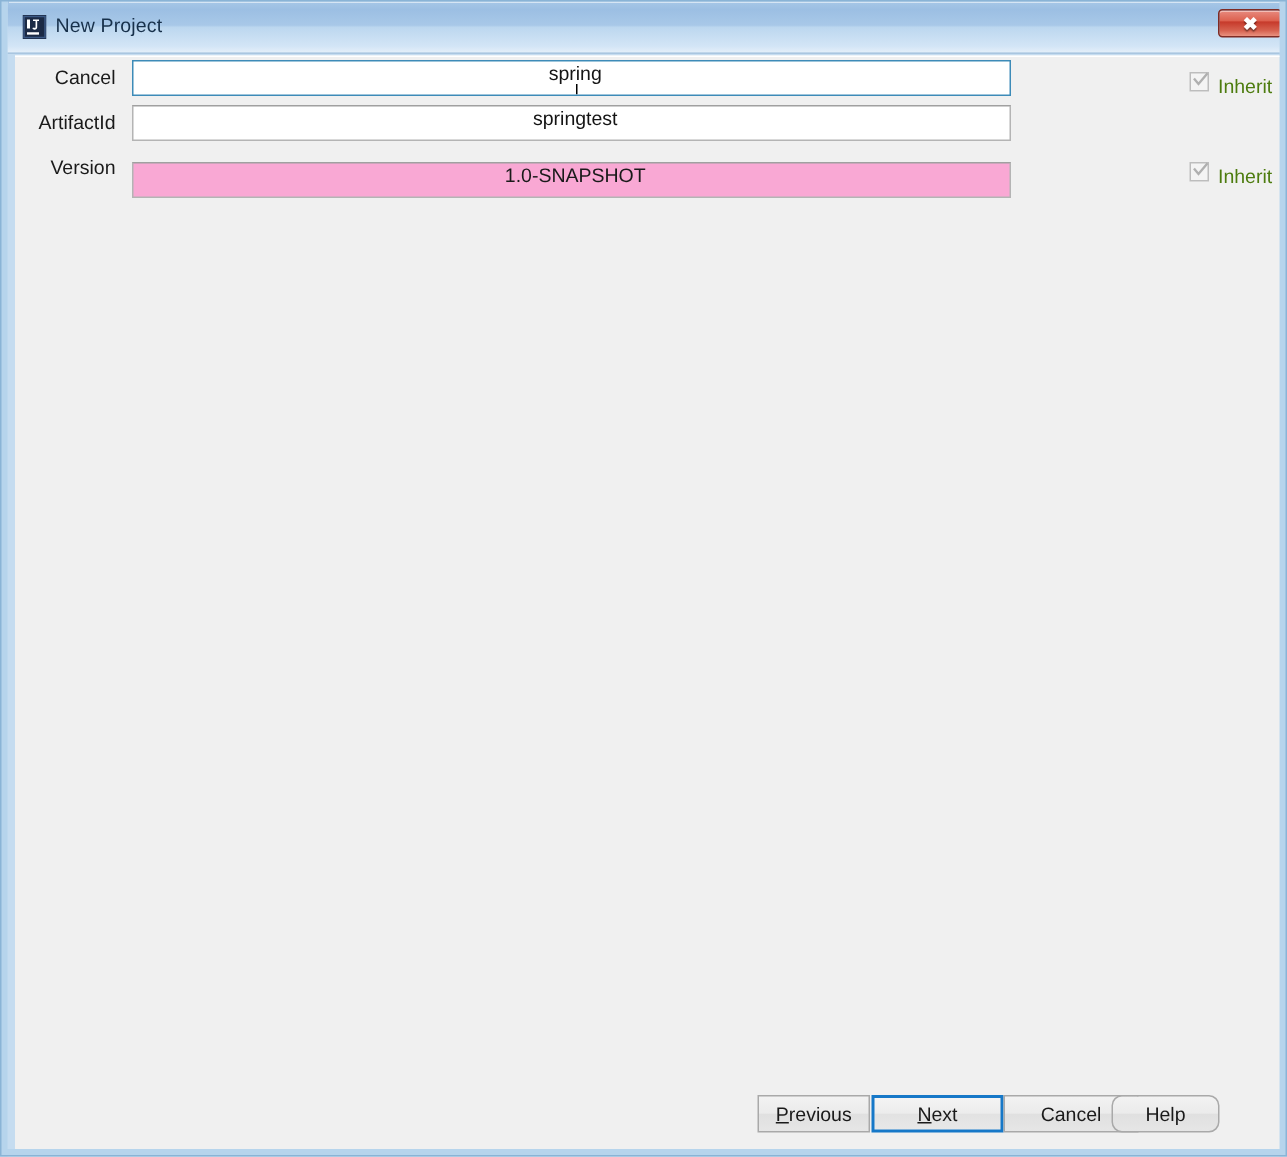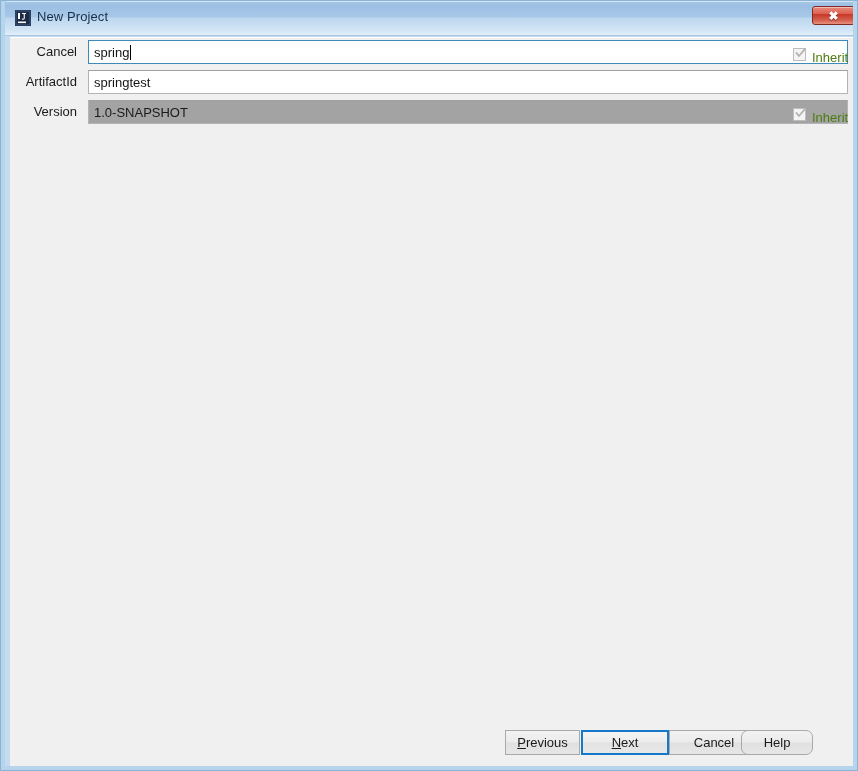--- a/index.html
+++ b/index.html
@@ -130,40 +130,42 @@
     text-align: right;
     font-size: 13px;
     color: #1a1a1a;
     white-space: nowrap;
   }
 
   .text-field {
     position: absolute;
     left: 78px;
     top: 0;
-    width: 760px;
+    width: 586px;
     height: 24px;
     box-sizing: border-box;
     background: #ffffff;
     border: 1px solid #b4b4b4;
     border-top-color: #a0a0a0;
     padding: 0 0 0 5px;
     display: flex;
     align-items: center;
     font-size: 13px;
     color: #141414;
     overflow: hidden;
+    flex-direction: column;
   }
   .text-field.focused {
     border: 1px solid #3d8bb8;
     box-shadow: inset 0 0 0 1px #ffffff;
   }
   .text-field.disabled {
-    background: #a3a3a3;
+    background: #f9a8d4;
     color: #1a1a1a;
+    margin-top: 8px;
   }
   .caret {
     display: inline-block;
     width: 1px;
     height: 15px;
     background: #000000;
     margin-left: 1px;
   }
 
   

